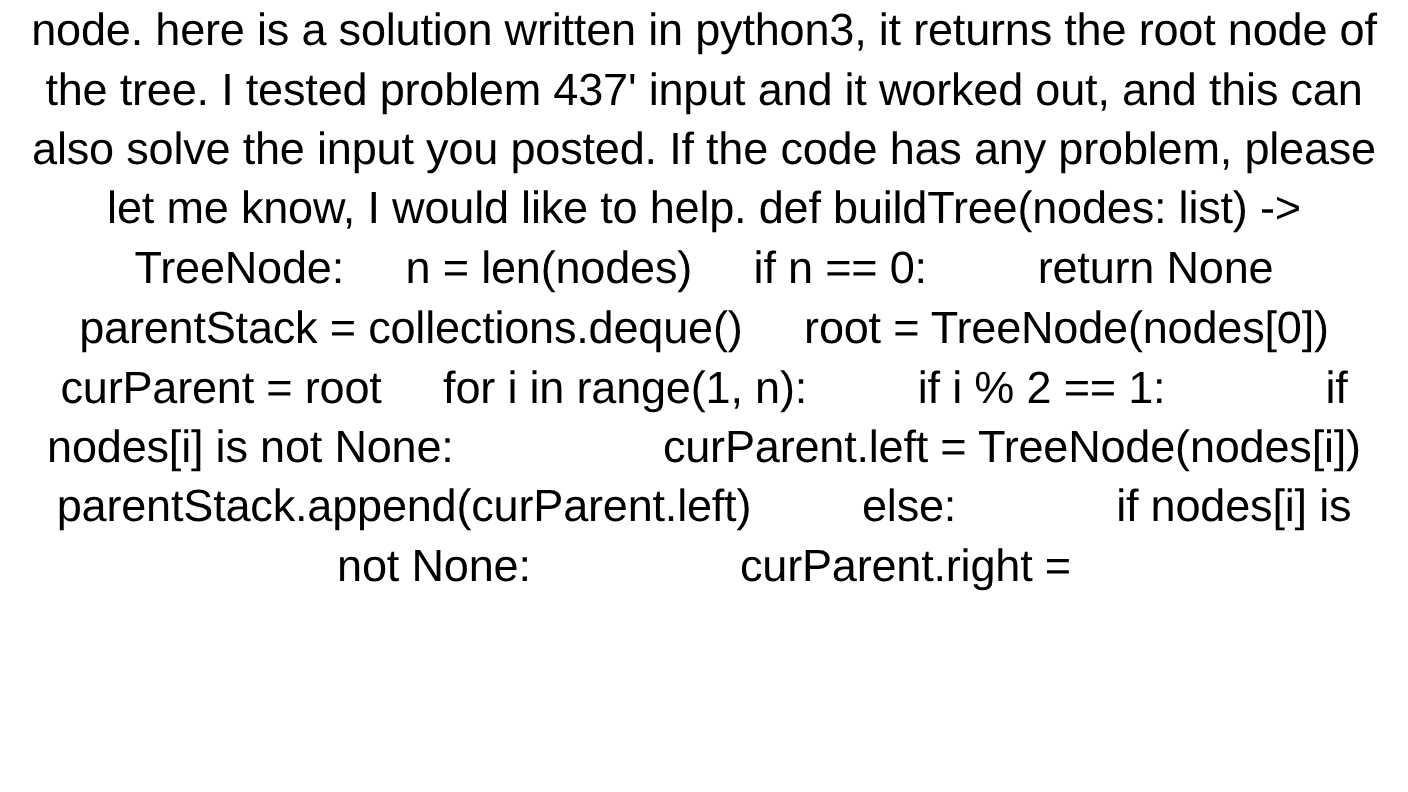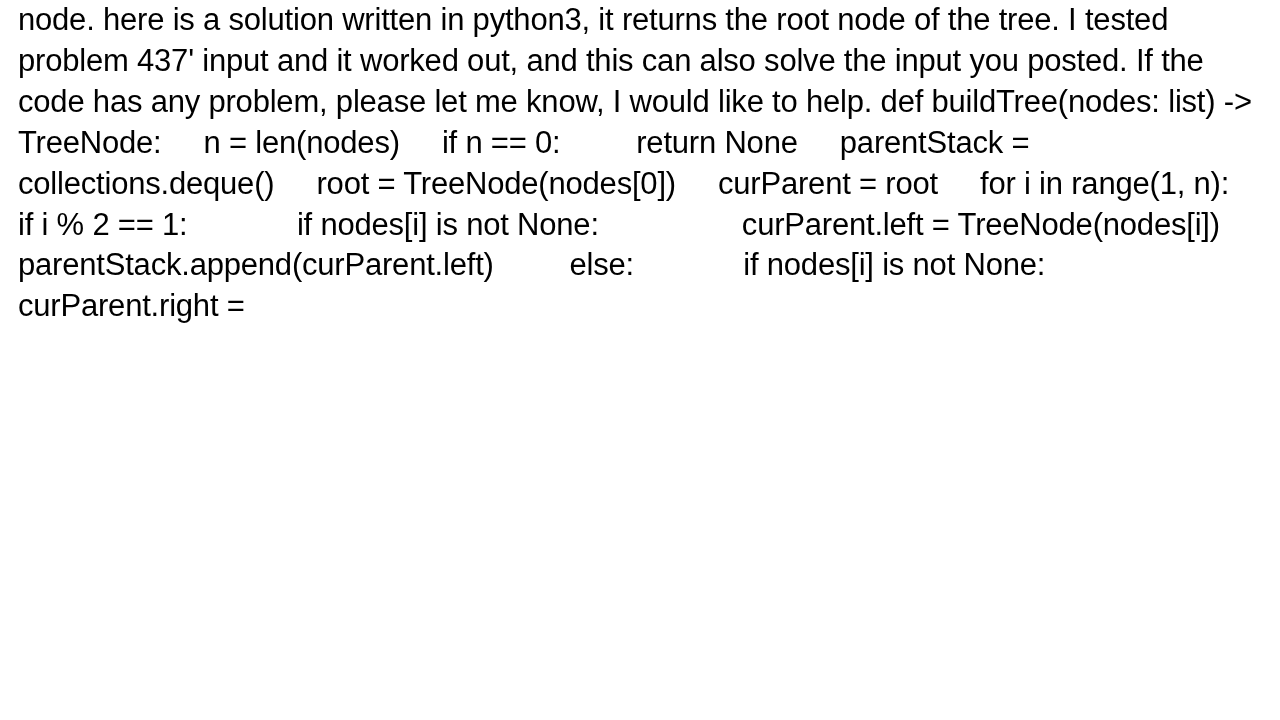--- a/index.html
+++ b/index.html
@@ -10,21 +10,22 @@
     body {
       width: 1280px;
       height: 720px;
       background: #ffffff;
       font-family: Arial, Helvetica, sans-serif;
       overflow: hidden;
     }
     .content {
       width: 100%;
       padding: 0 18px;
-      font-size: 31px;
+      text-align: center;
+      font-size: 41px;
       line-height: 1.32;
       color: #000000;
       font-weight: 400;
       letter-spacing: -0.2px;
       white-space: pre-wrap;
     }
   </style>
 </head>
 <body>
 

